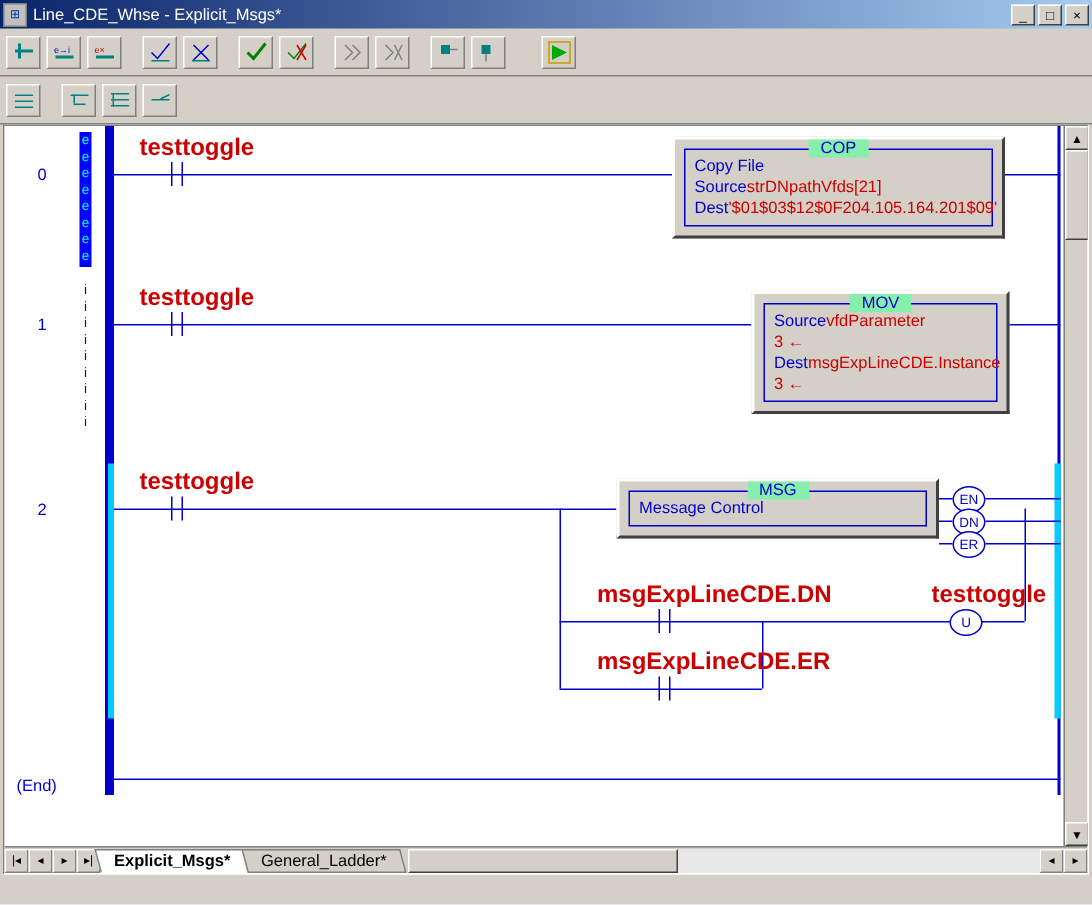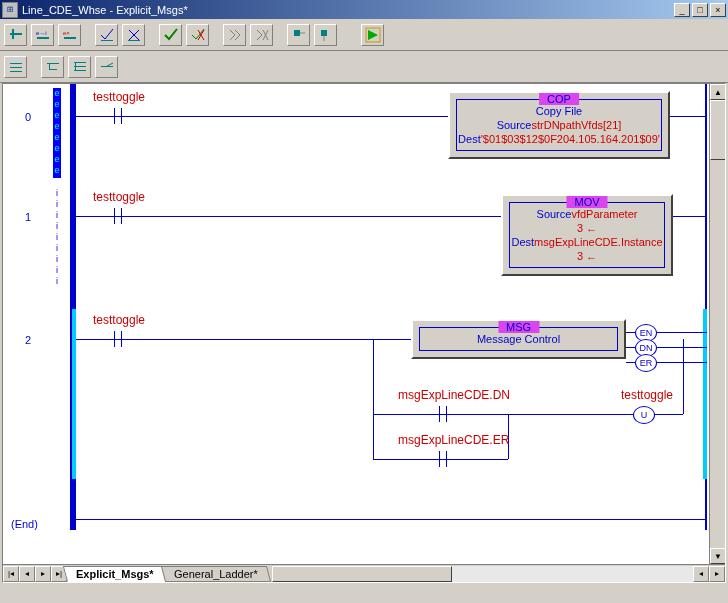--- a/index.html
+++ b/index.html
@@ -28,28 +28,28 @@
 .left-rail { position: absolute; left: 67px; top: 0; width: 6px; height: 446px; background: #0000cc; }
 .right-rail { position: absolute; right: 18px; top: 0; width: 2px; height: 446px; background: #0000cc; }
 
 .hwire { position: absolute; height: 1px; background: #0000cc; }
 .vwire { position: absolute; width: 1px; background: #0000cc; }
 
 .contact { position: absolute; width: 20px; height: 20px; }
 .contact::before, .contact::after { content: ""; position: absolute; top: 2px; width: 1px; height: 16px; background: #0000cc; }
 .contact::before { left: 6px; }
 .contact::after { right: 6px; }
-.contact-label { position: absolute; color: #cc0000; font-size: 12px; white-space: nowrap; }
+.contact-label { position: absolute; color: #cc0000; font-size: 16px; white-space: nowrap; font-weight: bold; }
 
 .coil { position: absolute; width: 22px; height: 18px; border: 1px solid #0000cc; border-radius: 50%; display: flex; align-items: center; justify-content: center; font-size: 9px; color: #0000cc; background: #fff; }
 
 .instr-box { position: absolute; background: #d4d0c8; border: 2px solid; border-color: #fff #404040 #404040 #fff; }
 .instr-inner { margin: 6px; border: 1px solid #0000cc; padding: 4px 6px; position: relative; background: #d4d0c8; }
-.instr-title { position: absolute; top: -7px; left: 50%; transform: translateX(-50%); background: #d946ef; padding: 0 8px; color: #0000cc; font-size: 11px; }
-.instr-row { display: flex; justify-content: center; font-size: 11px; line-height: 14px; }
+.instr-title { position: absolute; top: -7px; left: 50%; transform: translateX(-50%); background: #86efac; padding: 0 8px; color: #0000cc; font-size: 11px; }
+.instr-row { display: flex; justify-content: flex-start; font-size: 11px; line-height: 14px; }
 .instr-row .lab { color: #0000cc; }
 .instr-row .val { color: #cc0000; text-align: right; }
 
 .ellipsis-btn { display: inline-block; width: 18px; height: 14px; background: #d4d0c8; border: 1px solid; border-color: #fff #404040 #404040 #fff; text-align: center; line-height: 10px; font-size: 10px; }
 
 .tabs { position: absolute; bottom: 0; left: 0; right: 0; height: 18px; background: #d4d0c8; display: flex; align-items: center; border-top: 1px solid #808080; }
 .tab-nav { display: flex; }
 .tab-navbtn { width: 16px; height: 16px; border: 1px solid; border-color: #fff #808080 #808080 #fff; display: flex; align-items: center; justify-content: center; font-size: 8px; }
 .tab { padding: 1px 10px; font-size: 11px; border: 1px solid #808080; background: #d4d0c8; position: relative; transform: skewX(15deg); margin-left: -2px; }
 .tab span { display: inline-block; transform: skewX(-15deg); }

